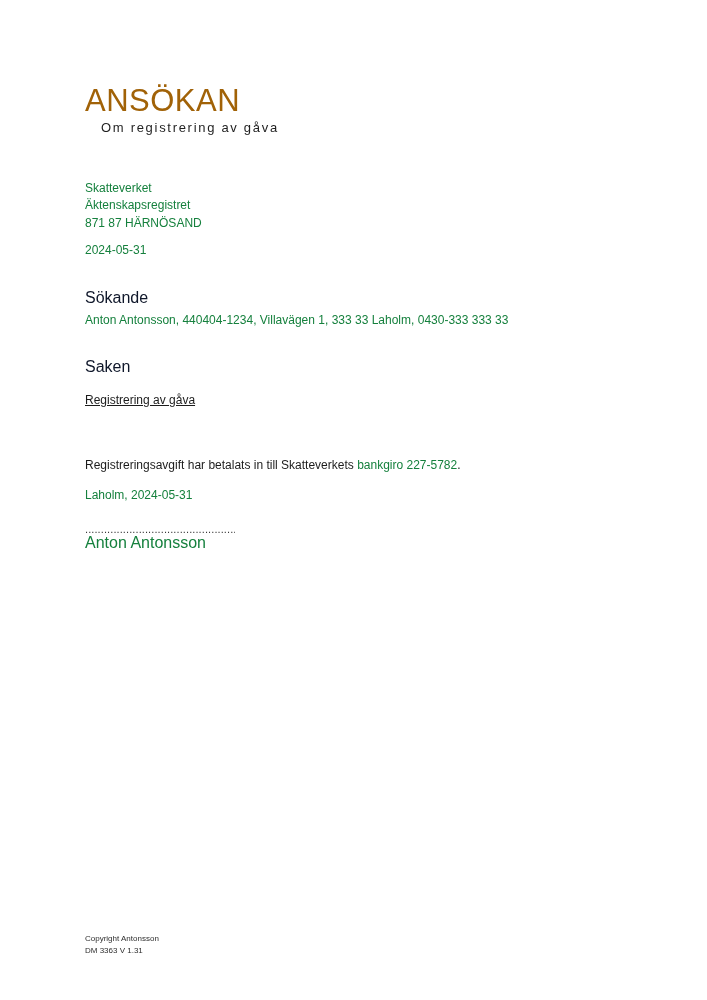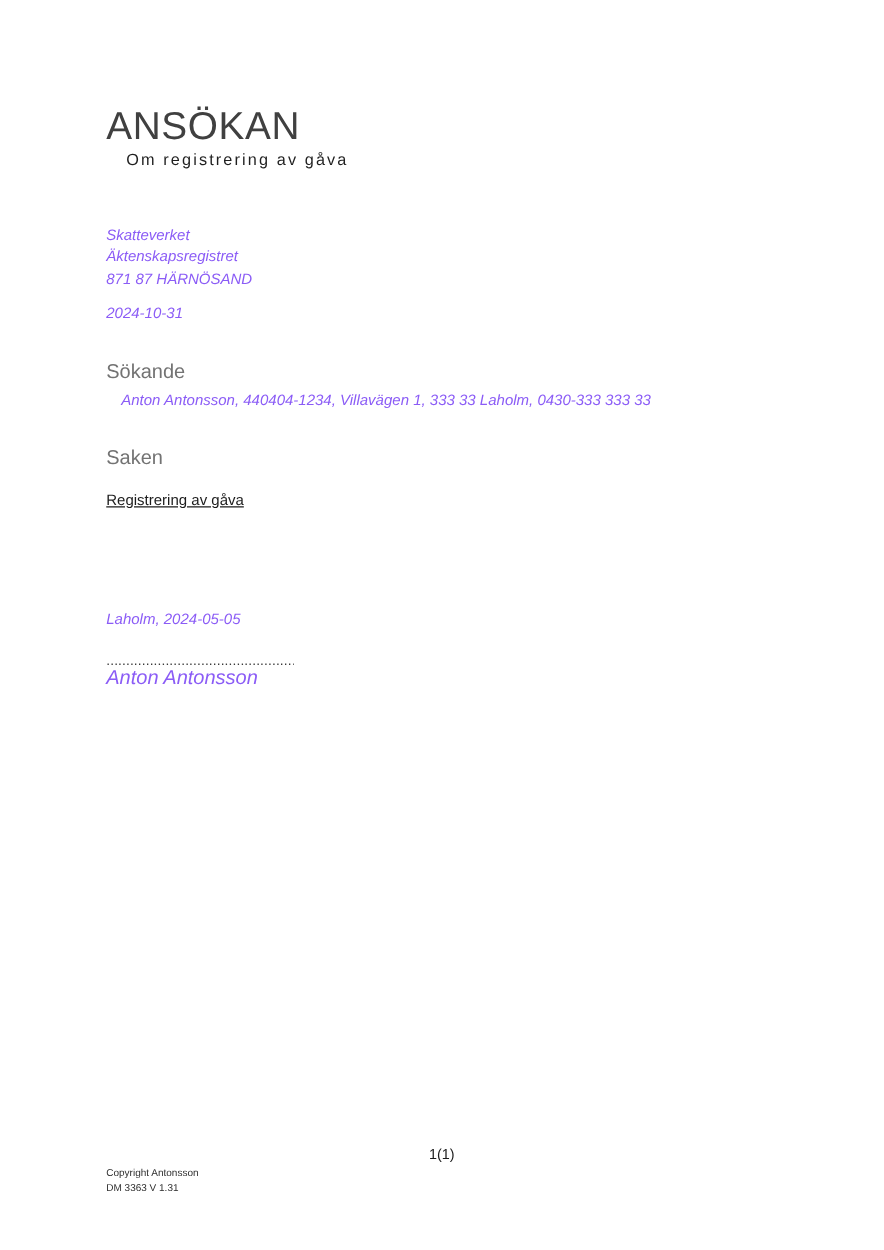--- a/index.html
+++ b/index.html
@@ -18,50 +18,50 @@
   }
   .abs { position: absolute; left: 85px; }
 
   .doc-title {
     top: 84px;
     margin: 0;
     font-size: 31px;
     font-weight: 300;
     letter-spacing: 0.5px;
     line-height: 33px;
-    color: #404040;
+    color: #a16207;
   }
   .doc-subtitle {
     top: 120px;
     font-size: 13px;
     letter-spacing: 1.7px;
     line-height: 16px;
     color: #1f1f1f;
     margin-left: 16px;
   }
 
-  .red { color: #8b5cf6; font-style: italic; }
+  .red { color: #15803d; }
 
   .body-txt {
     font-size: 12px;
     line-height: 17.4px;
   }
 
   .recipient { top: 180px; }
   .sent-date { top: 242px; font-size: 12px; line-height: 17.4px; }
 
   .heading {
     margin: 0;
     font-size: 16px;
     font-weight: 400;
     line-height: 20px;
-    color: #737373;
+    color: #0f172a;
   }
   .h-sokande { top: 288px; }
-  .applicant-details { top: 312px; font-size: 12px; line-height: 17.4px; white-space: nowrap; margin-left: 12px; }
+  .applicant-details { top: 312px; font-size: 12px; line-height: 17.4px; white-space: nowrap; }
   .h-saken { top: 357px; }
   .subject { top: 392px; font-size: 12px; line-height: 17.4px; text-decoration: underline; }
 
   .para {
     margin: 0;
     font-size: 12px;
     line-height: 15.2px;
     width: 560px;
   }
   .gift { top: 410px; }
@@ -106,35 +106,35 @@
 
   <h1 class="abs doc-title">ANSÖKAN</h1>
   <div class="abs doc-subtitle">Om registrering av gåva</div>
 
   <div class="abs recipient body-txt red">
     <div>Skatteverket</div>
     <div>Äktenskapsregistret</div>
     <div>871 87 HÄRNÖSAND</div>
   </div>
 
-  <div class="abs sent-date red">2024-10-31</div>
+  <div class="abs sent-date red">2024-05-31</div>
 
   <h2 class="abs heading h-sokande">Sökande</h2>
   <div class="abs applicant-details red">Anton Antonsson, 440404-1234, Villavägen 1, 333 33 Laholm, 0430-333 333 33</div>
 
   <h2 class="abs heading h-saken">Saken</h2>
   <div class="abs subject">Registrering av gåva</div>
 
 
+  <p class="abs para payment"><span>Registreringsavgift har betalats in till Skatteverkets </span><span class="red">bankgiro 227-5782</span><span>.</span></p>
 
-  <div class="abs place-date red">Laholm, 2024-05-05</div>
+  <div class="abs place-date red">Laholm, 2024-05-31</div>
 
   <div class="abs sig-dots">..................................................</div>
   <div class="abs sig-name red">Anton Antonsson</div>
 
-  <div class="page-number">1(1)</div>
 
   <div class="abs copyright">
     <div>Copyright Antonsson</div>
     <div>DM 3363 V 1.31</div>
   </div>
 
 </div>
 
 </body></html>

